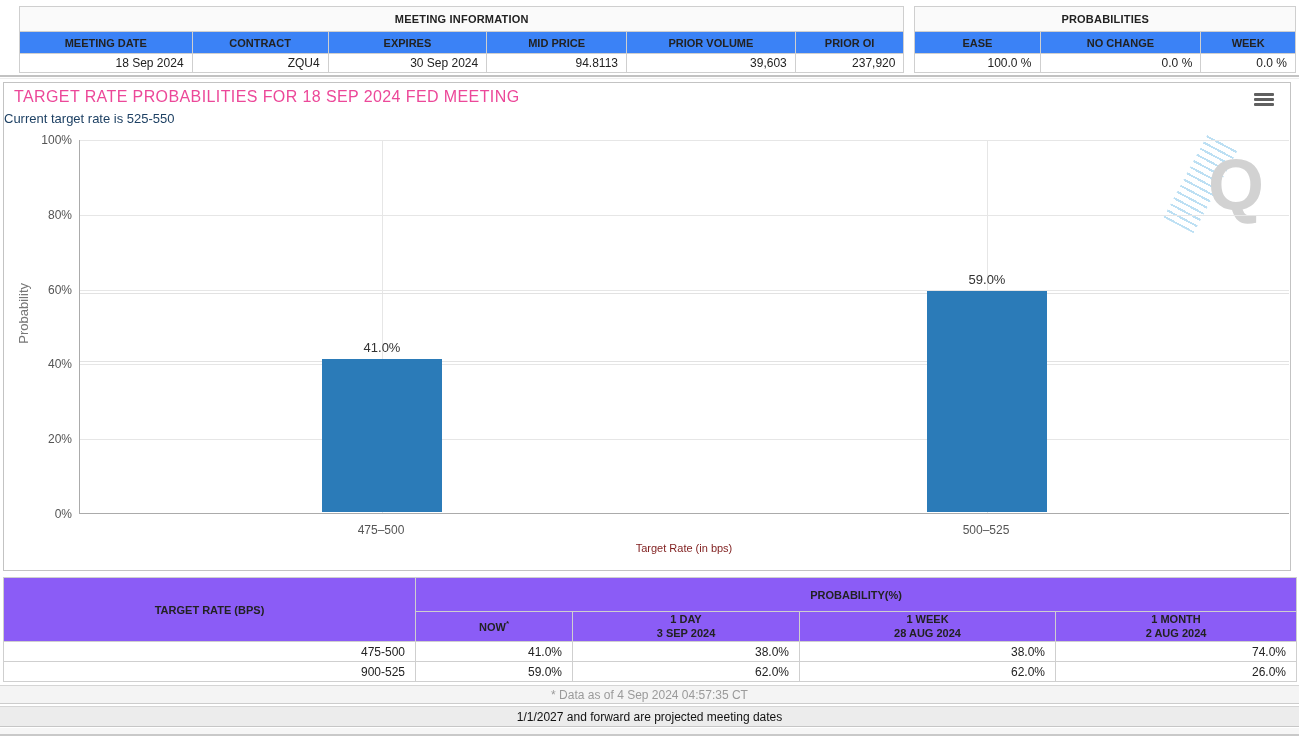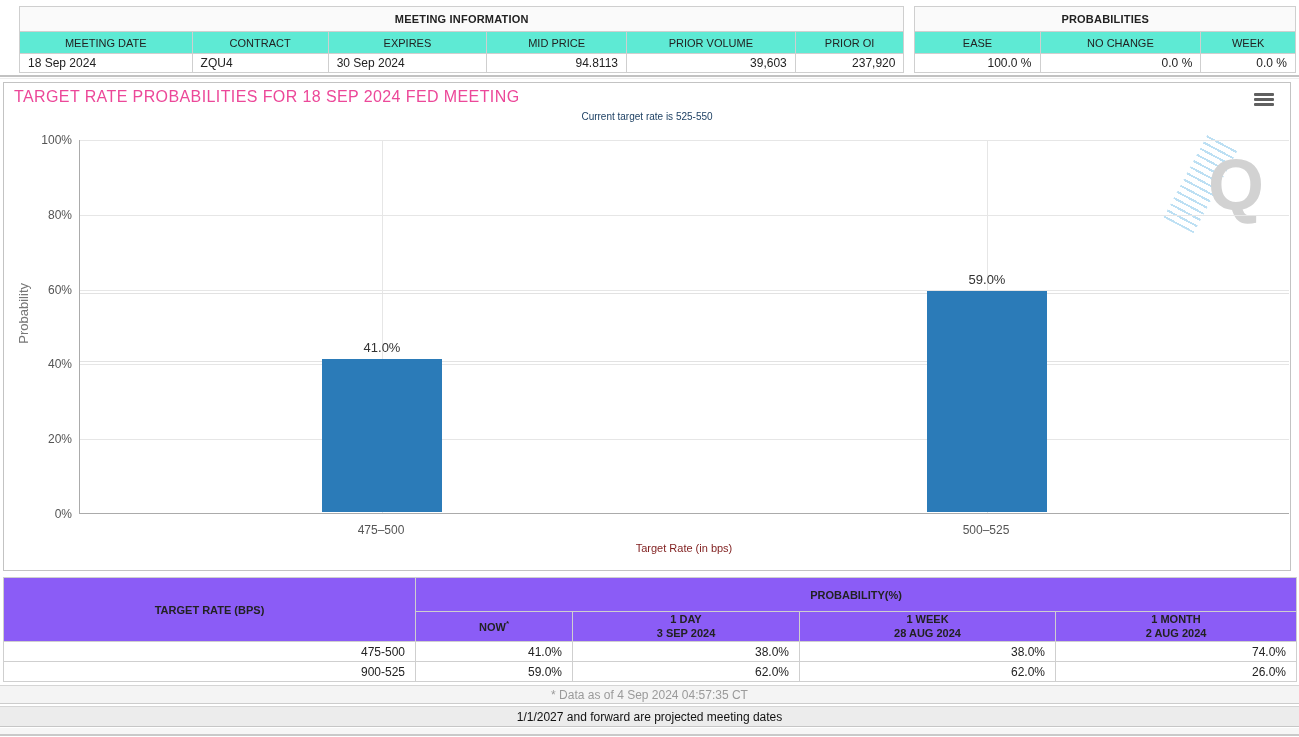--- a/index.html
+++ b/index.html
@@ -16,43 +16,43 @@
   table.info-table { border-collapse: collapse; table-layout: fixed; }
   table.info-table th, table.info-table td {
     border: 1px solid #cfcfcf;
     font-size: 11px;
     color: #222;
     padding: 0 8px;
     white-space: nowrap;
     overflow: hidden;
   }
   tr.t-title th { background: #fafafa; font-weight: bold; height: 25px; font-size: 11px; letter-spacing: .2px; }
-  tr.t-head th { background: #5eead4; font-weight: normal; height: 22px; }
-  tr.t-vals td { background: #ffffff; height: 19px; font-size: 12px; text-align: left; }
+  tr.t-head th { background: #3b82f6; font-weight: bold; height: 22px; }
+  tr.t-vals td { background: #ffffff; height: 19px; font-size: 12px; text-align: right; }
   tr.t-vals td.num { text-align: right; }
   .top-rule { margin-top: 2px; height: 3px; background: #ffffff; border-top: 2px solid #c2c2c2; box-shadow: 0 1px 0 #ededed; }
 
   
   .chart-card {
     position: relative;
     margin: 4px 8px 0 3px;
     width: 1288px;
     height: 489px;
     border: 1px solid #c3c3c3;
     background: #ffffff;
   }
   .chart-title {
     position: absolute; left: 10px; top: 5px;
     font-size: 16px; color: #ec4899; letter-spacing: .4px;
   }
   .menu-icon { position: absolute; right: 16px; top: 10px; width: 20px; cursor: pointer; }
   .menu-icon .mbar { height: 3px; background: #606060; margin-bottom: 2px; border-radius: 1px; }
   .chart-subtitle {
     position: absolute; top: 28px; left: 0; width: 100%;
-    text-align: center; font-size: 10px; color: #1e4164;
+    font-size: 13px; color: #1e4164;
   }
   .plot {
     position: absolute; left: 75px; top: 57px;
     width: 1210px; height: 374px;
     border-left: 1px solid #ababab;
     border-bottom: 1px solid #ababab;
   }
   .grid { position: absolute; left: 0; width: 100%; height: 1px; background: #e6e6e6; }
   .vgrid { position: absolute; top: 0; width: 1px; height: 100%; background: #e6e6e6; }
   .refline { position: absolute; left: 0; width: 100%; height: 1px; background: #e2e2e2; }

